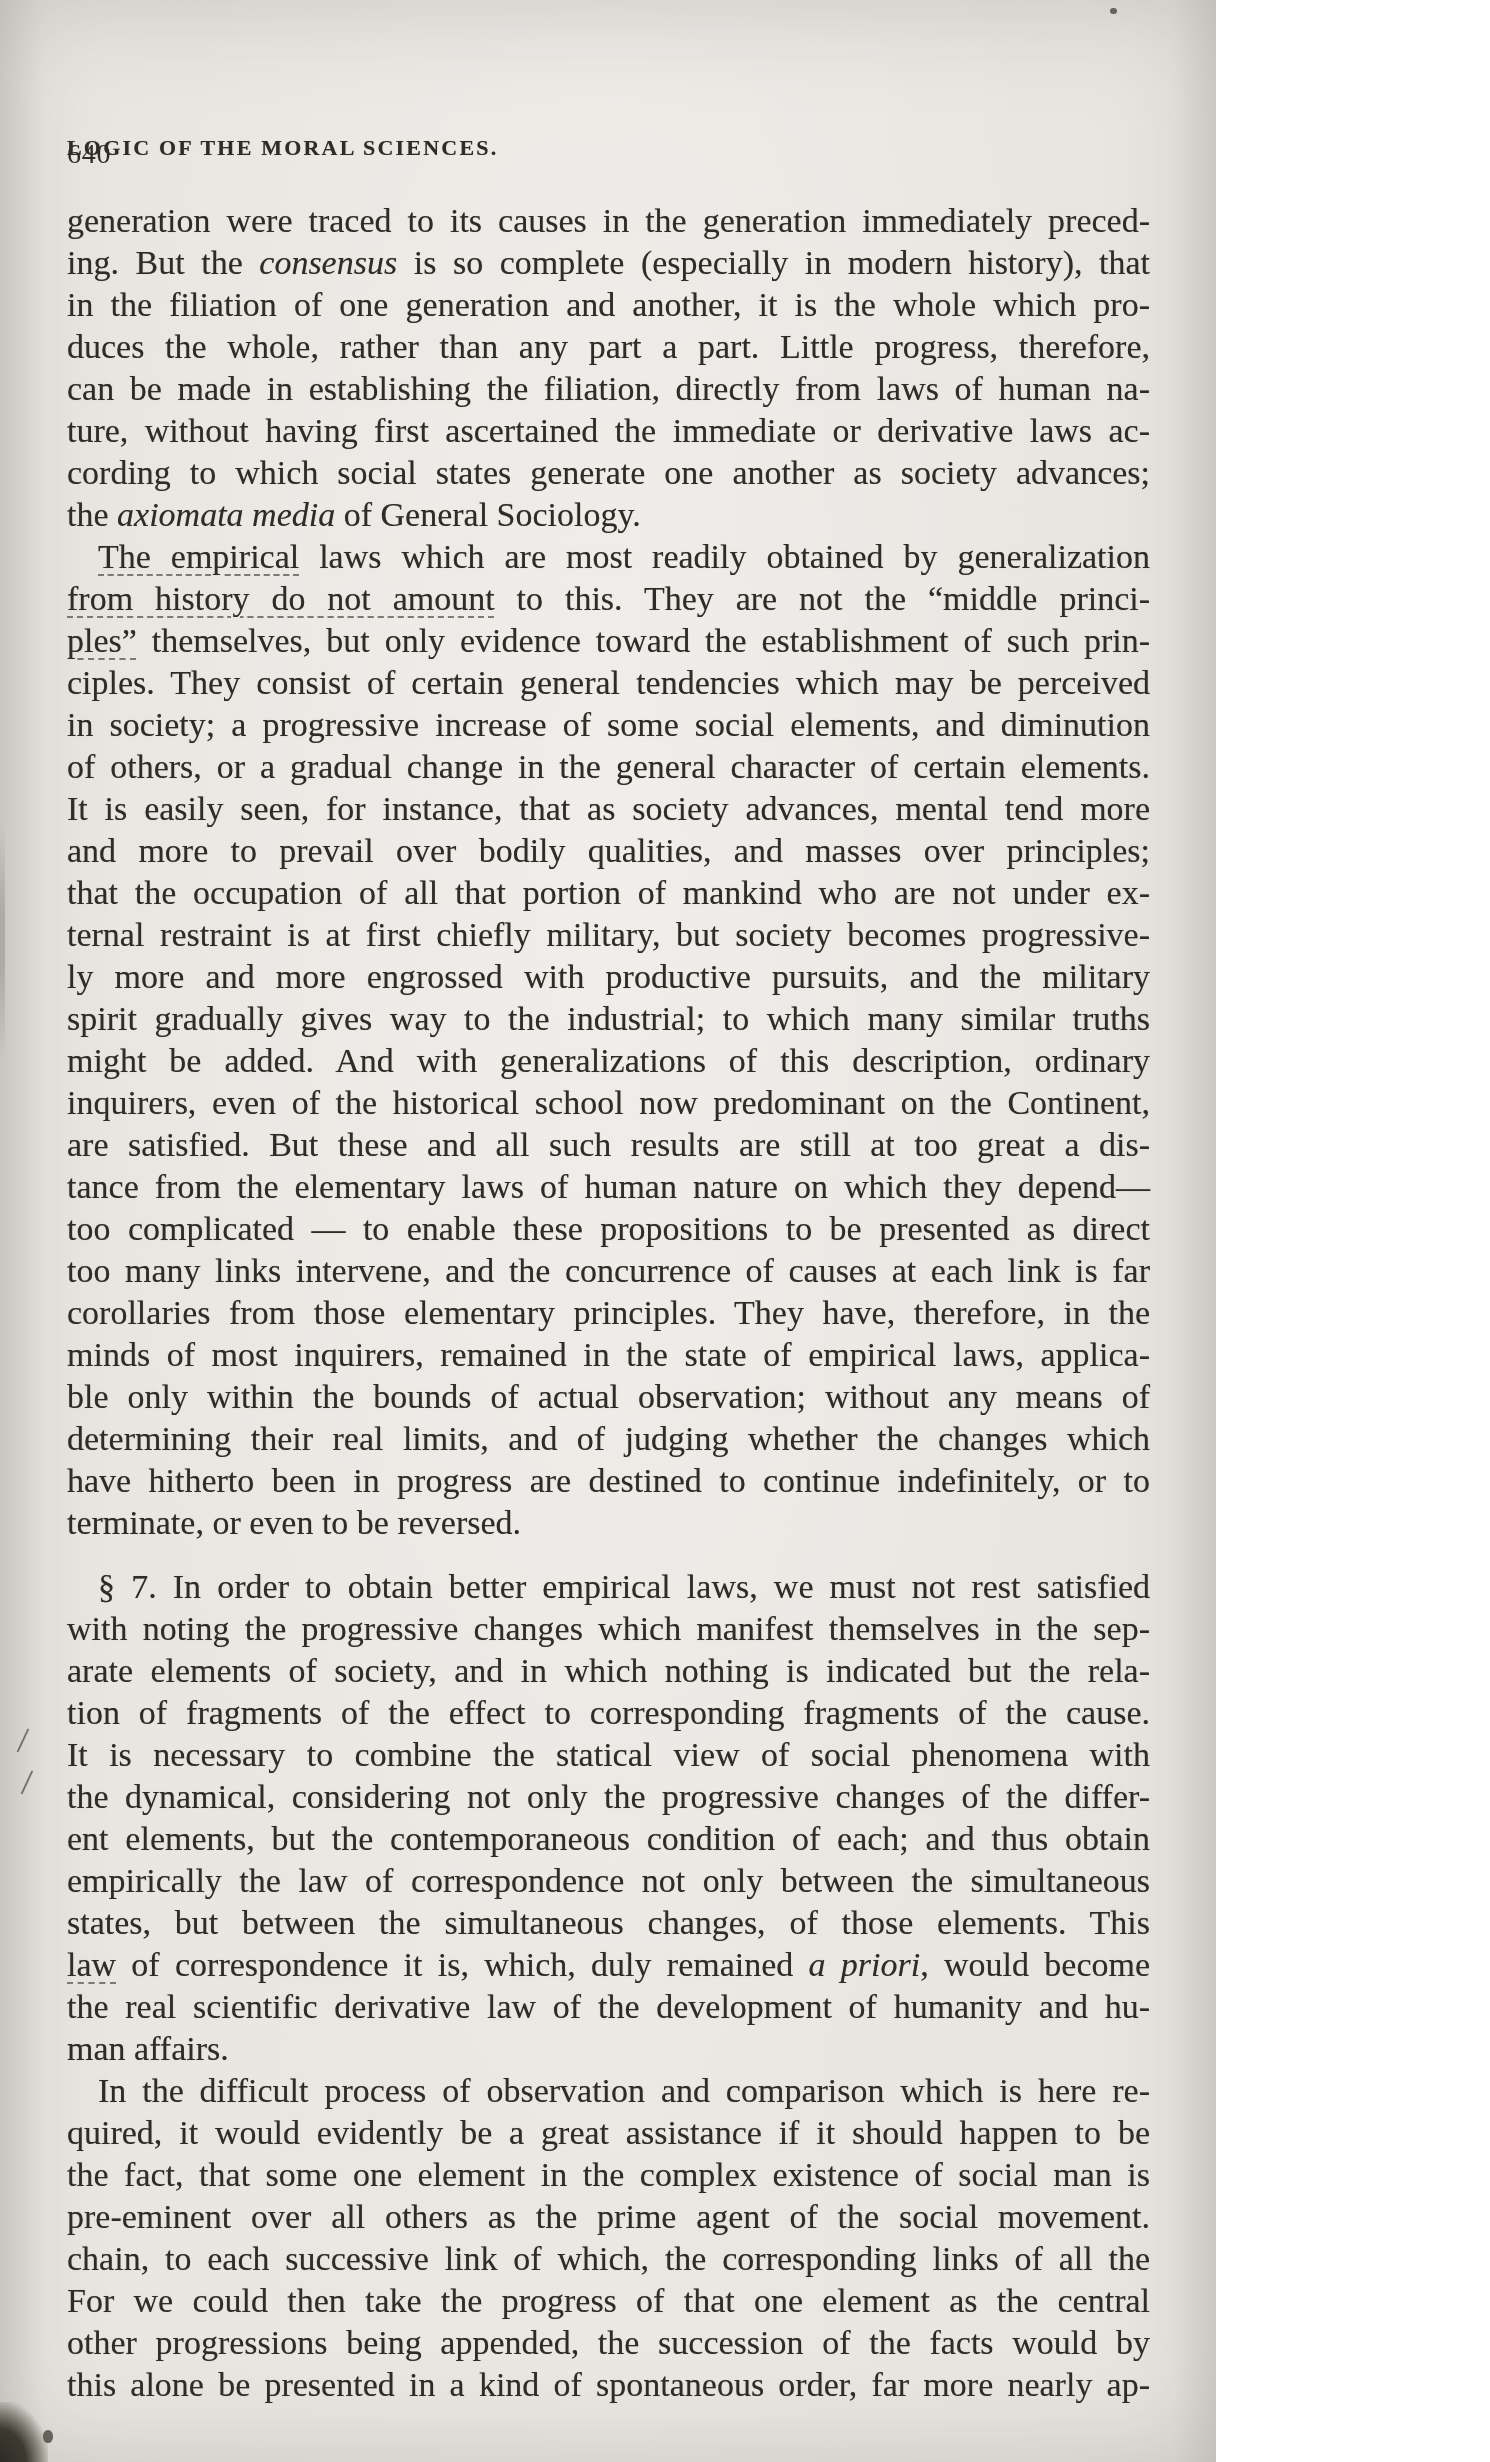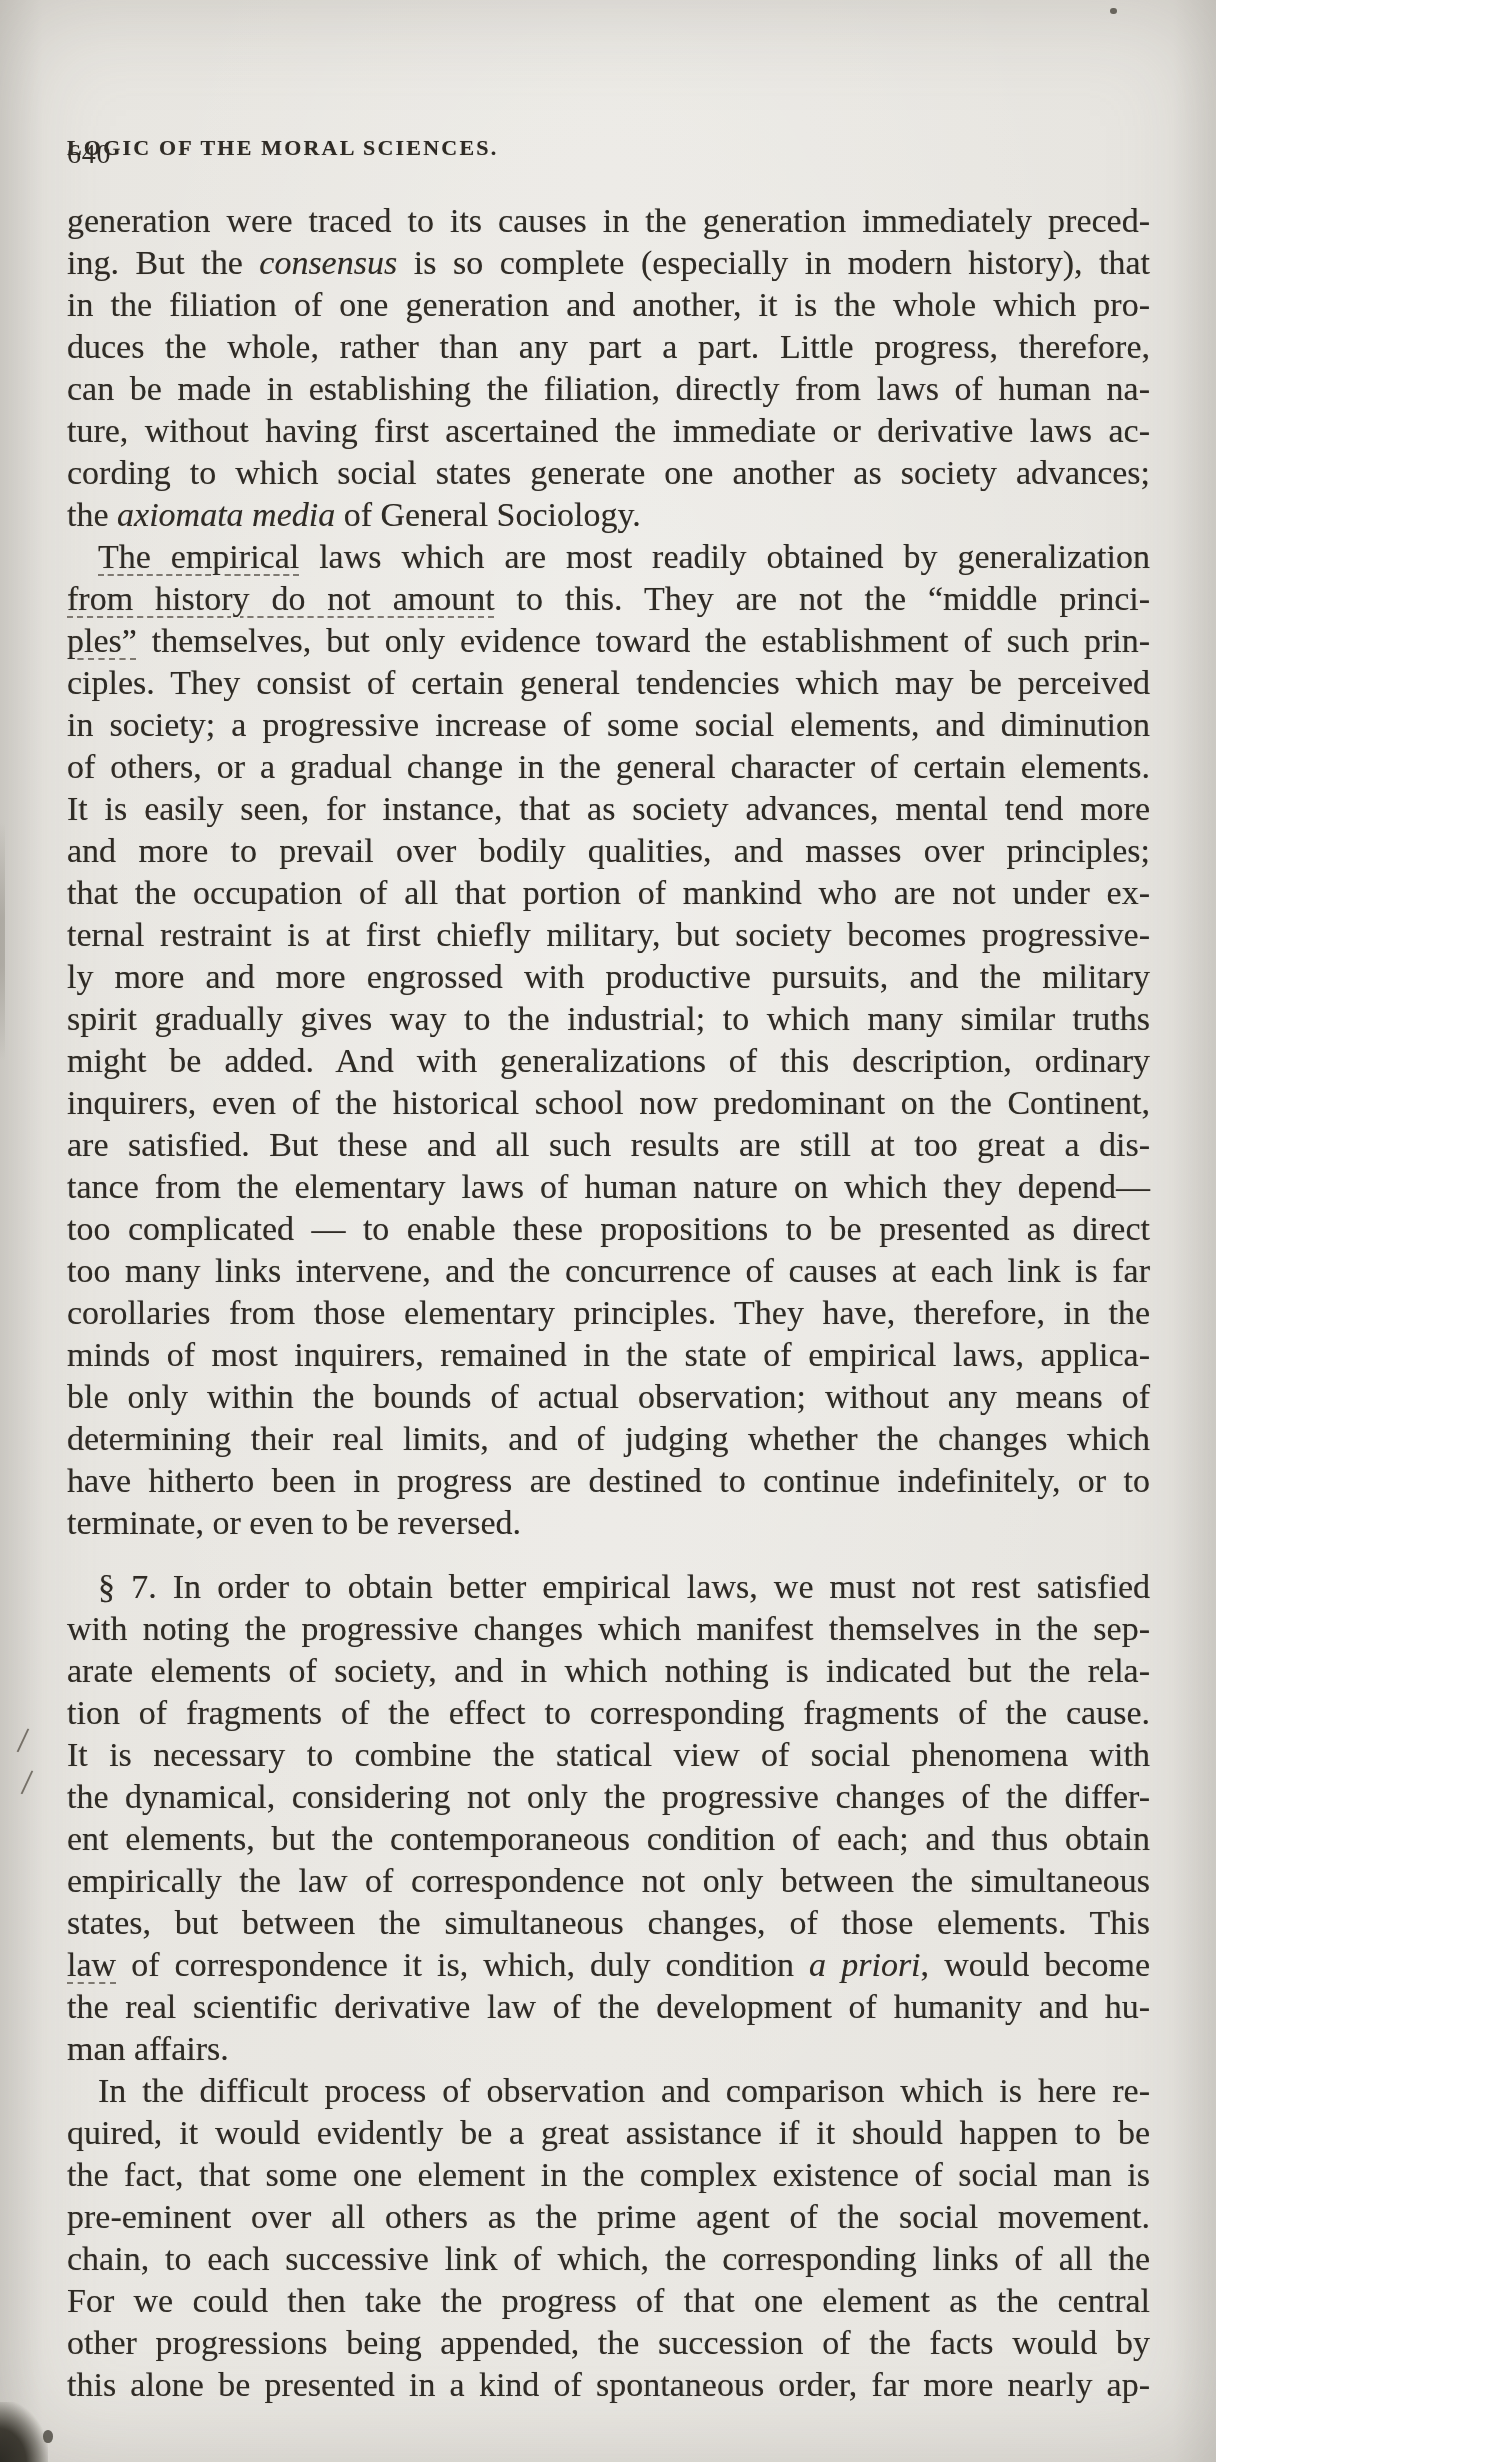--- a/index.html
+++ b/index.html
@@ -176,21 +176,21 @@
       <div class="paragraph indent space-before">
         <div class="line"><span class="run">§ 7.  In order to obtain better empirical laws, we must not rest satisfied</span></div>
         <div class="line"><span class="run">with noting the progressive changes which manifest themselves in the sep-</span></div>
         <div class="line"><span class="run">arate elements of society, and in which nothing is indicated but the rela-</span></div>
         <div class="line"><span class="run">tion of fragments of the effect to corresponding fragments of the cause.</span></div>
         <div class="line"><span class="run">It is necessary to combine the statical view of social phenomena with</span></div>
         <div class="line"><span class="run">the dynamical, considering not only the progressive changes of the differ-</span></div>
         <div class="line"><span class="run">ent elements, but the contemporaneous condition of each; and thus obtain</span></div>
         <div class="line"><span class="run">empirically the law of correspondence not only between the simultaneous</span></div>
         <div class="line"><span class="run">states, but between the simultaneous changes, of those elements.  This</span></div>
-        <div class="line"><span class="run pencil-underline">law</span><span class="run"> of correspondence it is, which, duly condition </span><span class="run italic">a priori</span><span class="run">, would become</span></div>
+        <div class="line"><span class="run pencil-underline">law</span><span class="run"> of correspondence it is, which, duly remained </span><span class="run italic">a priori</span><span class="run">, would become</span></div>
         <div class="line"><span class="run">the real scientific derivative law of the development of humanity and hu-</span></div>
         <div class="line flush-left"><span class="run">man affairs.</span></div>
       </div>
       <div class="paragraph indent">
         <div class="line"><span class="run">In the difficult process of observation and comparison which is here re-</span></div>
         <div class="line"><span class="run">quired, it would evidently be a great assistance if it should happen to be</span></div>
         <div class="line"><span class="run">the fact, that some one element in the complex existence of social man is</span></div>
         <div class="line"><span class="run">pre-eminent over all others as the prime agent of the social movement.</span></div>
         <div class="line"><span class="run">chain, to each successive link of which, the corresponding links of all the</span></div>
         <div class="line"><span class="run">For we could then take the progress of that one element as the central</span></div>

